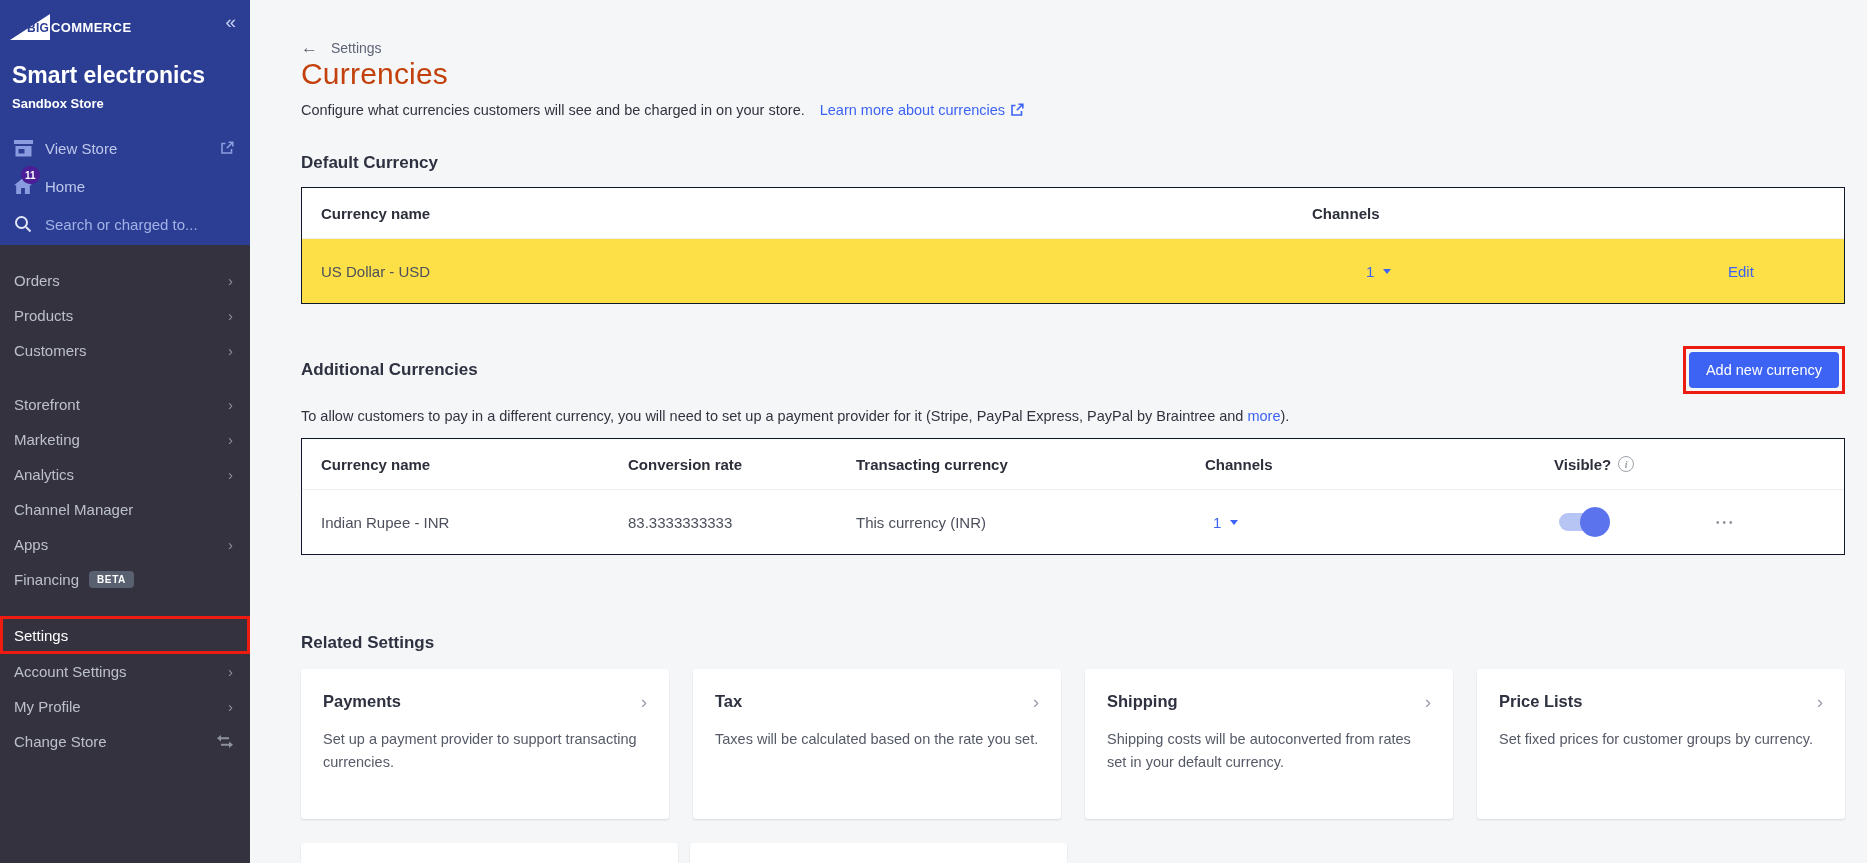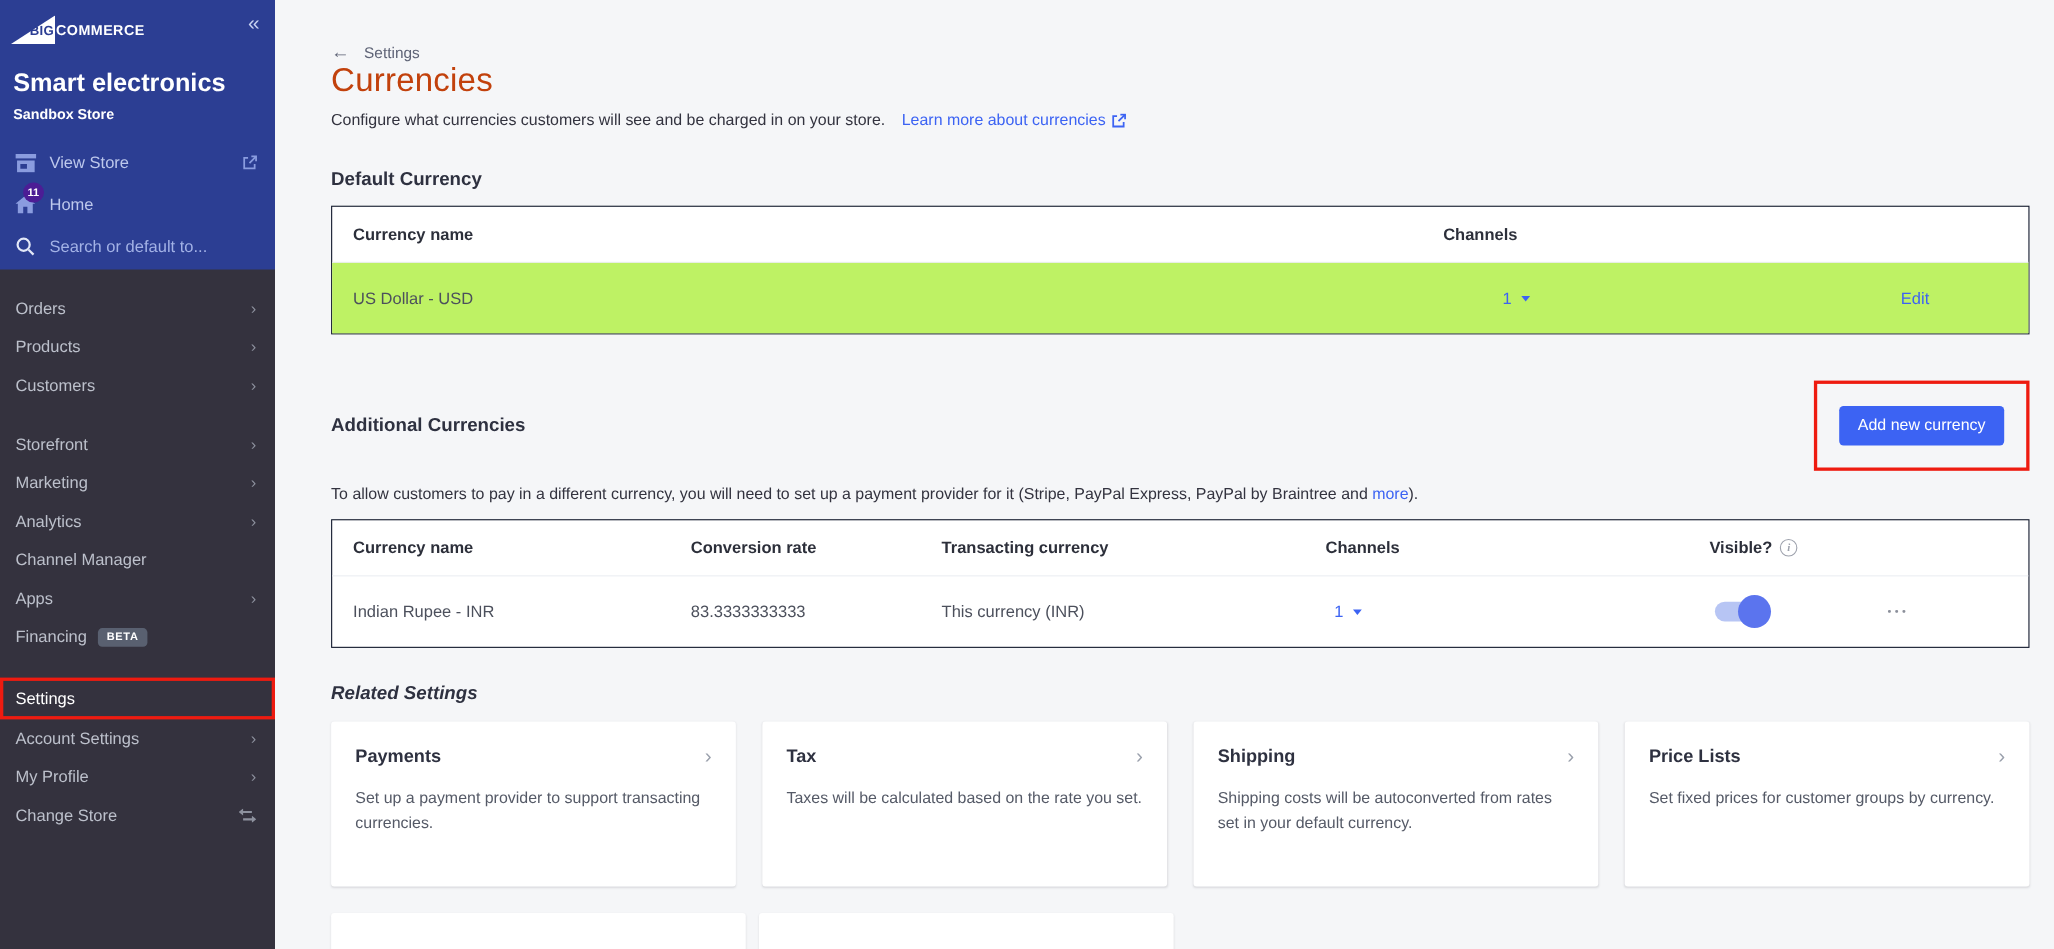--- a/index.html
+++ b/index.html
@@ -49,46 +49,46 @@
 
   .section-h { font-size:17px; font-weight:700; color:#2e3140; }
   .h-default { margin-top:35px; }
 
   .tbl { margin-top:14px; background:#fff; border:1px solid #0f172a; width:1544px; }
   .trow { display:grid; align-items:center; }
   .t1 .trow { grid-template-columns:1010px 350px 1fr; }
   .t2 .trow { grid-template-columns:326px 228px 349px 349px 160px 1fr; }
   .thead { height:51px; border-bottom:1px solid #eceef2; font-weight:700; font-size:15px; color:#2c2f3a; }
   .tdata { height:64px; font-size:15px; color:#4c505c; }
-  .t1 .tdata { background:#bef264; }
+  .t1 .tdata { background:#fde047; }
   .cell-pad { padding-left:19px; }
   .channels-val { display:flex; align-items:center; gap:9px; color:#3c63f3; cursor:pointer; }
   .t1 .channels-val { padding-left:54px; }
   .t2 .channels-val { padding-left:8px; }
   .caret-down { width:0; height:0; border-left:4.5px solid transparent; border-right:4.5px solid transparent;
     border-top:5.5px solid #3c63f3; }
   .edit-cell { padding-left:66px; }
 
   .add-row { margin-top:42px; display:flex; align-items:center; justify-content:space-between; }
-  .annotation-box { border:3px solid #ee1b10; padding:20px; }
+  .annotation-box { border:3px solid #ee1b10; padding:3px; }
   .btn-primary { background:#3c63f3; color:#fff; border:none; font-family:inherit; font-size:14.5px;
     padding:10px 17px; border-radius:4px; cursor:pointer; }
   .intro { margin-top:14px; font-size:14.5px; color:#33333f; }
 
   .visible-h { display:flex; align-items:center; gap:7px; }
   .info-icon { width:16px; height:16px; border:1.5px solid #9da1ac; border-radius:50%; color:#9da1ac;
     font-size:10px; display:flex; align-items:center; justify-content:center; font-style:italic;
     font-family:"Liberation Serif", serif; cursor:pointer; }
   .toggle { position:relative; width:42px; height:18px; border-radius:9px; background:#b7c5f4;
     margin-left:5px; cursor:pointer; }
   .toggle .knob { position:absolute; right:-9px; top:-6px; width:30px; height:30px; border-radius:50%;
     background:#5b74ee; }
   .dots { color:#8b8f9a; font-size:10px; letter-spacing:3px; padding-left:2px; cursor:pointer; }
 
-  .h-related { margin-top:31px;font-style:italic; }
+  .h-related { margin-top:78px; }
   .cards { display:flex; gap:24px; margin-top:16px; }
   .card { width:calc((100% - 36px)/4); height:150px; background:#fff; border-radius:3px;
     box-shadow:0 1px 2px rgba(48,49,61,.14); padding:23px 22px; cursor:pointer; }
   .card-head { display:flex; align-items:flex-start; justify-content:space-between; }
   .card-title { font-size:16.5px; font-weight:700; color:#2e3140; }
   .card-chev { color:#9aa0ac; font-size:19px; line-height:16px; margin-top:2px; }
   .card-desc { margin-top:17px; font-size:14.5px; color:#555a67; line-height:1.62; }
   .cards-partial { display:flex; gap:12px; margin-top:24px; }
   .card-partial { width:calc((100% - 36px)/4); height:60px; background:#fff; border-radius:3px;
     box-shadow:0 1px 2px rgba(48,49,61,.14); }
@@ -137,21 +137,21 @@
         </span>
         <span class="lbl">Home</span>
       </div>
       <div class="sb-row">
         <span class="ico">
           <svg width="18" height="18" viewBox="0 0 18 18" fill="none" stroke="#e3e8f8" stroke-width="2">
             <circle cx="7.5" cy="7.5" r="5.5"></circle>
               <path d="M12 12l4.5 4.5"></path>
           </svg>
         </span>
-        <span class="search-lbl">Search or default to...</span>
+        <span class="search-lbl">Search or charged to...</span>
       </div>
     </div>
   </div>
 
   <div class="nav">
     <div class="nav-group">
       <div class="nav-item">
         <span>Orders</span>
         <span class="chev">›</span>
       </div>

